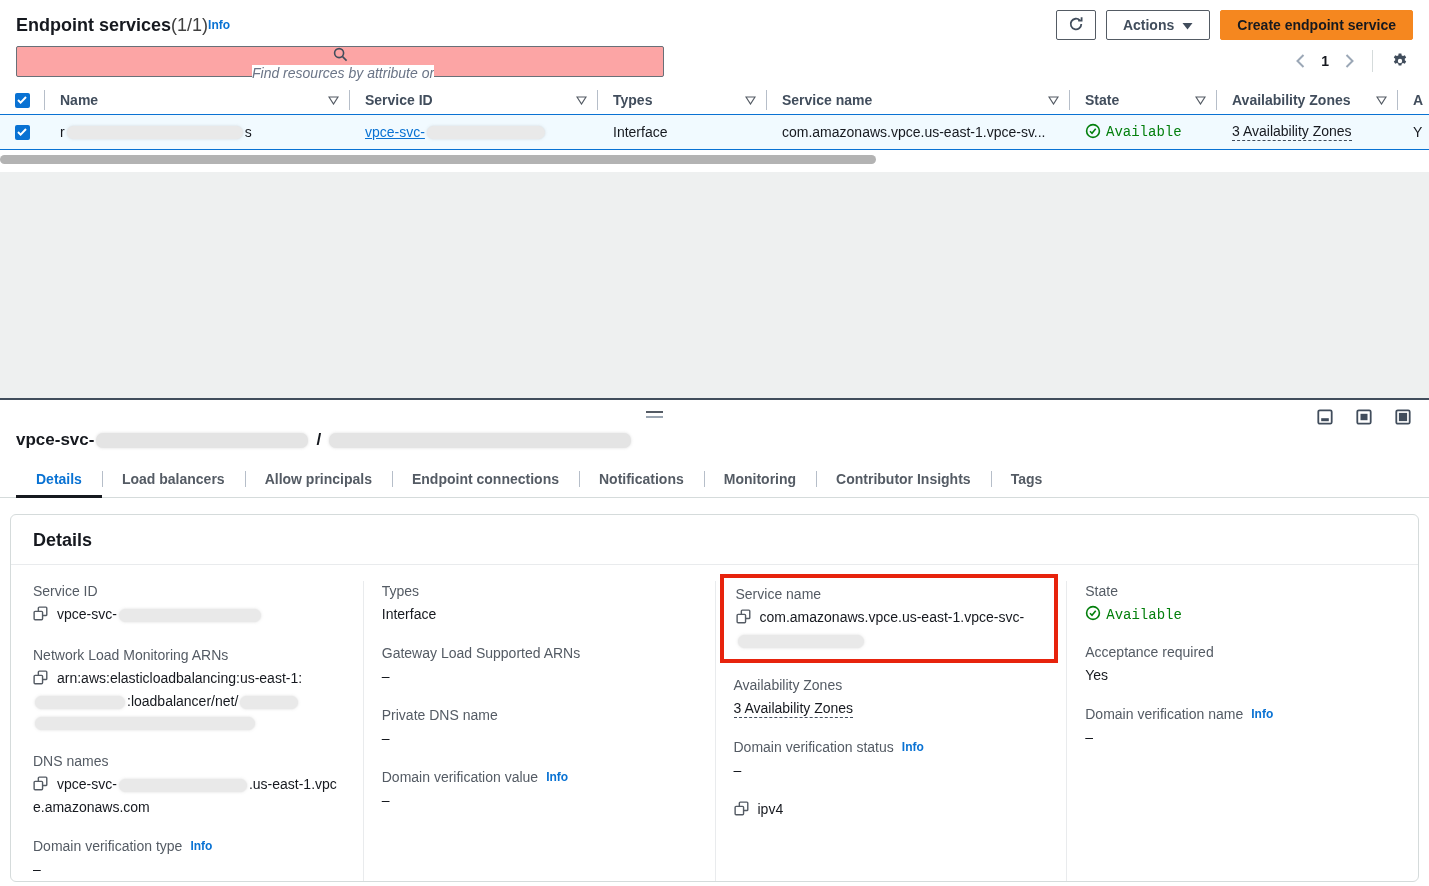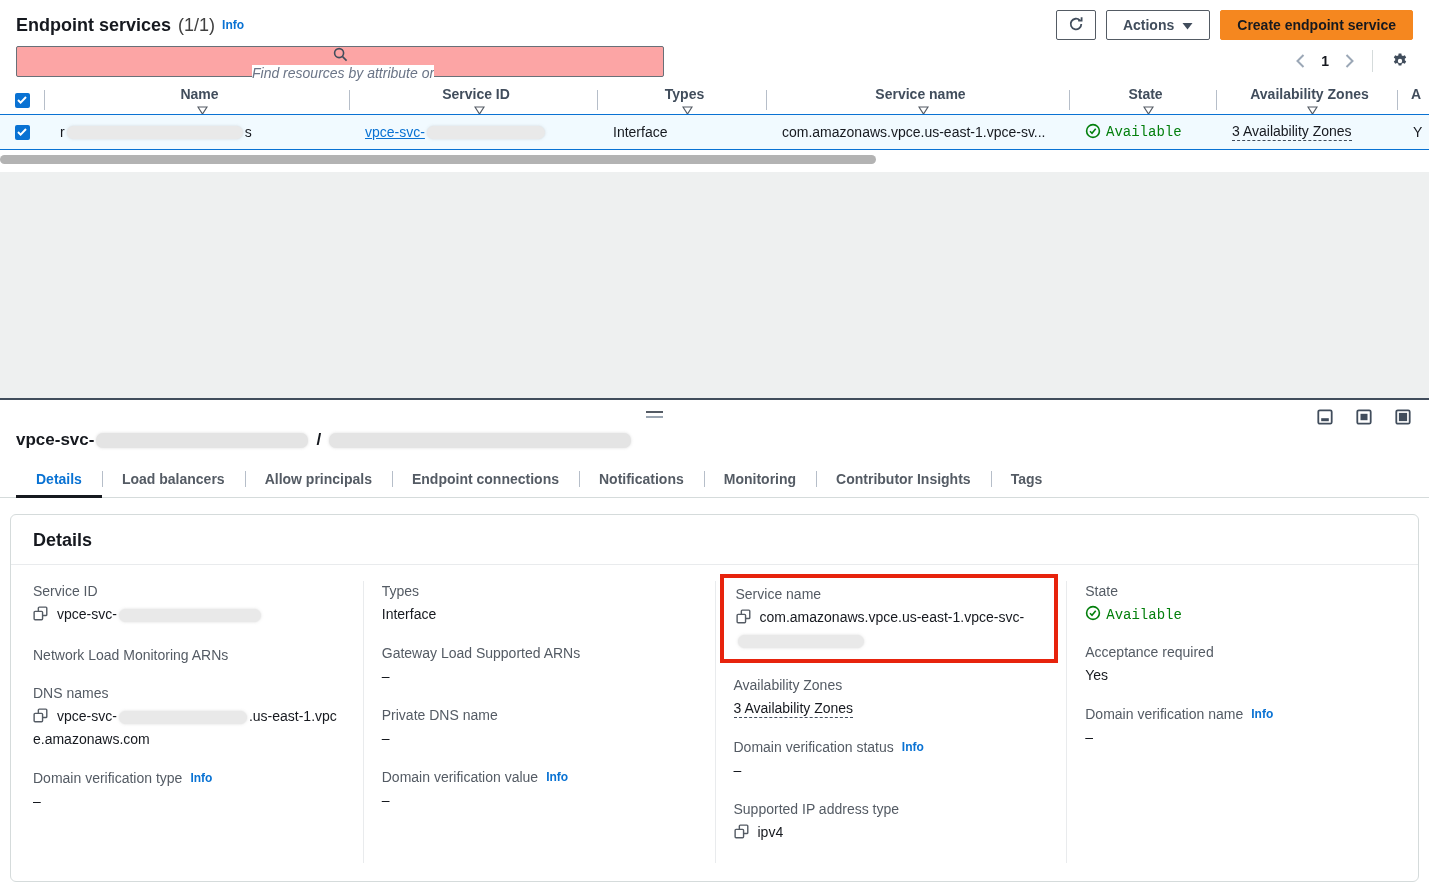--- a/index.html
+++ b/index.html
@@ -1,21 +1,21 @@
 <!DOCTYPE html>
 <html><head>
 <meta charset="utf-8">
 <style>
   * { margin:0; padding:0; box-sizing:border-box; }
   body { font-family:"Liberation Sans", sans-serif; background:#fff; }
   .screen { position:relative; width:1429px; height:886px; overflow:hidden; background:#fff; color:#16191f; font-size:14px; }
 
   
   .toolbar { display:flex; justify-content:space-between; align-items:center; padding:10px 16px 0 16px; height:40px; }
-  .title-wrap { display:flex; align-items:baseline; gap:7px; }
+  .title-wrap { display:flex; align-items:baseline; }
   .t-bold { font-size:18px; font-weight:bold; color:#16191f; }
   .t-count { font-size:18px; font-weight:normal; color:#404040; }
   .info-link { font-size:12px; font-weight:bold; color:#0972d3; cursor:pointer; position:relative; top:-2px; }
   .toolbar-right { display:flex; align-items:center; gap:10px; }
   .btn { display:flex; align-items:center; gap:8px; height:30px; padding:0 16px; background:#fff; border:1px solid #545b64; border-radius:2px; font-weight:bold; font-size:14px; color:#414d5c; cursor:pointer; font-family:inherit; }
   .btn-icon { padding:0 11px; }
   .btn-primary { background:#f5871f; border:1px solid #f5871f; color:#16191f; }
 
   
   .controls { display:flex; justify-content:space-between; align-items:center; padding:6px 16px 0 16px; height:36px; }
@@ -24,21 +24,21 @@
   .search-box input::placeholder { color:#6b7587; font-style:italic; }
   .pagination { display:flex; align-items:center; gap:10px; }
   .pg-btn { background:none; border:none; cursor:pointer; padding:2px 4px; display:flex; align-items:center; }
   .pg-num { font-weight:bold; color:#16191f; padding:0 2px; }
   .vdiv { width:1px; height:22px; background:#d5dbdb; margin:0 4px; }
 
   
   .grid { margin-top:10px; }
   .gridrow { display:flex; align-items:stretch; }
   .th, .td { display:flex; align-items:center; position:relative; overflow:hidden; white-space:nowrap; }
-  .th { height:28px; font-weight:bold; color:#414d5c; justify-content:space-between; padding:0 10px 0 16px;flex-direction:column; }
+  .th { height:28px; font-weight:bold; color:#414d5c; justify-content:space-between; padding:0 10px 0 16px; }
   .th:not(.cb)::before { content:''; position:absolute; left:0; top:4px; bottom:4px; width:1px; background:#b6bec9; }
   .td { height:34px; padding:0 10px 0 16px; }
   .cb { width:44px; justify-content:center; padding:0; }
   .w1 { width:305px; } .w2 { width:248px; } .w3 { width:169px; }
   .w4 { width:303px; } .w5 { width:147px; } .w6 { width:181px; }
   .w7 { flex:1; }
   .row-body { background:#f1faff; border-top:1.5px solid #0972d3; border-bottom:1.5px solid #0972d3; cursor:pointer; }
   .checkbox { width:15px; height:15px; background:#0972d3; border-radius:2px; display:flex; align-items:center; justify-content:center; cursor:pointer; }
   .link { color:#0972d3; text-decoration:underline; cursor:pointer; display:inline-flex; align-items:center; }
   .green { color:#037f0c; margin-left:5px;font-family:Liberation Mono, monospace; }
@@ -273,20 +273,26 @@
             <div class="label">Service ID</div>
             <div class="value">
               <span class="copy-icon"><svg width="15" height="15" viewBox="0 0 16 16">
                     <rect x="5.7" y="1.2" width="9" height="9" rx="1" fill="none" stroke="#545b64" stroke-width="1.5"></rect>
                     <rect x="1.2" y="5.7" width="9" height="9" rx="1" fill="#fff" stroke="#545b64" stroke-width="1.5"></rect>
                   </svg></span><span>vpce-svc-</span><span class="redact" style="width:142px"></span>
             </div>
           </div>
           <div class="field">
             <div class="label">Network Load Monitoring ARNs</div>
+            <div class="value">
+              <span class="copy-icon"><svg width="15" height="15" viewBox="0 0 16 16">
+                    <rect x="5.7" y="1.2" width="9" height="9" rx="1" fill="none" stroke="#545b64" stroke-width="1.5"></rect>
+                    <rect x="1.2" y="5.7" width="9" height="9" rx="1" fill="#fff" stroke="#545b64" stroke-width="1.5"></rect>
+                  </svg></span><span>arn:aws:elasticloadbalancing:us-east-1:</span><span class="redact" style="width:90px"></span><span>:loadbalancer/net/</span><span class="redact" style="width:58px"></span><br><span class="redact" style="width:220px"></span>
+            </div>
           </div>
           <div class="field">
             <div class="label">DNS names</div>
             <div class="value">
               <span class="copy-icon"><svg width="15" height="15" viewBox="0 0 16 16">
                     <rect x="5.7" y="1.2" width="9" height="9" rx="1" fill="none" stroke="#545b64" stroke-width="1.5"></rect>
                     <rect x="1.2" y="5.7" width="9" height="9" rx="1" fill="#fff" stroke="#545b64" stroke-width="1.5"></rect>
                   </svg></span><span>vpce-svc-</span><span class="redact" style="width:128px"></span><span>.us-east-1.vpce.amazonaws.com</span>
             </div>
           </div>
@@ -338,21 +344,20 @@
             <div class="value"><span class="dashed">3 Availability Zones</span></div>
           </div>
           <div class="field">
             <div class="label">
                 <span>Domain verification status</span>
                 <span class="info">Info</span>
               </div>
             <div class="value">–</div>
           </div>
           <div class="field">
-            <div class="label">Supported IP address type</div>
             <div class="value">
               <span class="copy-icon"><svg width="15" height="15" viewBox="0 0 16 16">
                     <rect x="5.7" y="1.2" width="9" height="9" rx="1" fill="none" stroke="#545b64" stroke-width="1.5"></rect>
                     <rect x="1.2" y="5.7" width="9" height="9" rx="1" fill="#fff" stroke="#545b64" stroke-width="1.5"></rect>
                   </svg></span><span>ipv4</span>
             </div>
           </div>
         </div>
 
         <div class="col">

